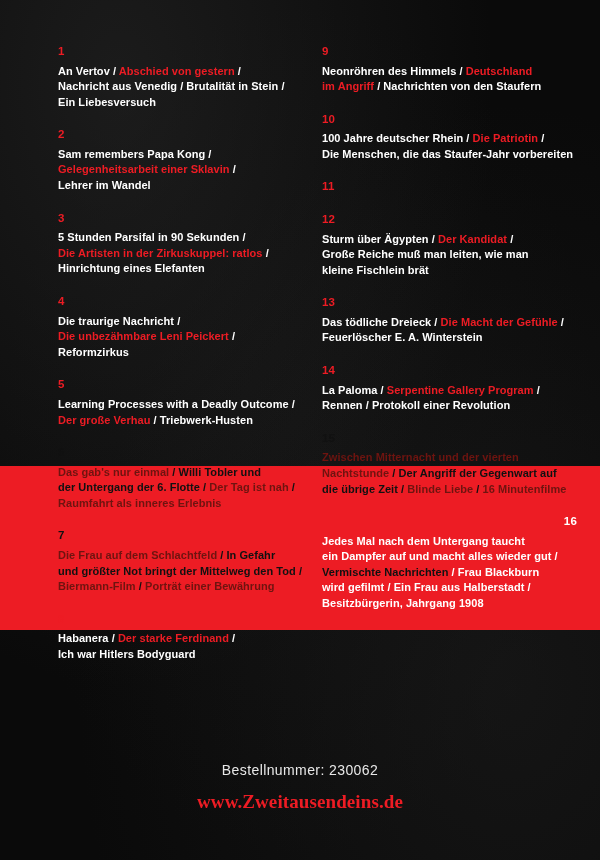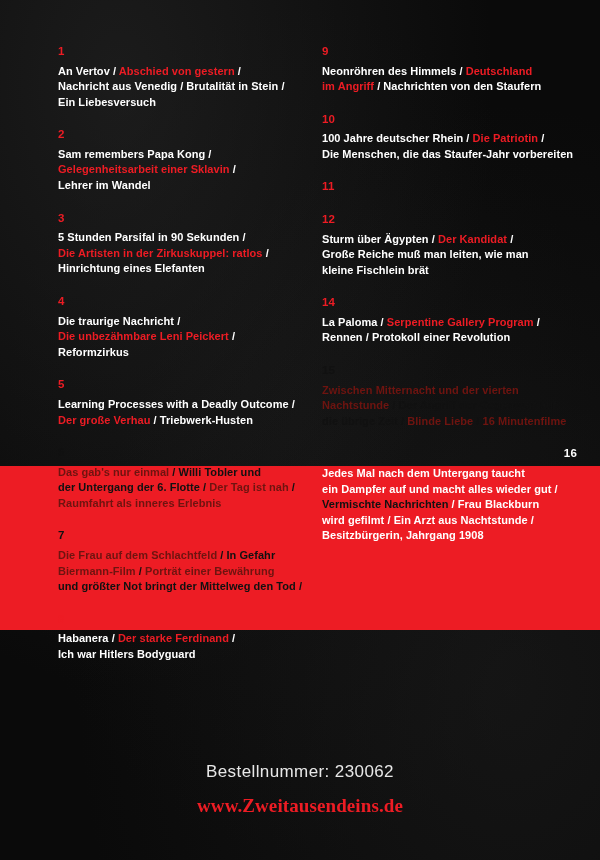--- a/index.html
+++ b/index.html
@@ -93,21 +93,21 @@
   #footer {
     position: absolute;
     left: 0;
     right: 0;
     top: 762px;
     text-align: center;
     z-index: 3;
   }
   #order-number {
     color: #e8e8e8;
-    font-size: 17px;
+    font-size: 14px;
     letter-spacing: 0.4px;
     margin-bottom: 13px;
   }
   #website {
     color: #ed1c24;
     font-size: 19px;
     font-weight: bold;
     letter-spacing: 0.1px;
     font-family: "Liberation Serif", serif;
   }
@@ -164,22 +164,22 @@
           <div class="titles">
             <div><span class="t-red">Das gab's nur einmal</span><span class="sep"> / </span><span class="t-white">Willi Tobler und</span></div>
             <div><span class="t-white">der Untergang der 6. Flotte</span><span class="sep"> / </span><span class="t-red">Der Tag ist nah</span><span class="sep"> /</span></div>
             <div><span class="t-red">Raumfahrt als inneres Erlebnis</span></div>
           </div>
         </div>
         <div class="entry on-red">
           <div class="num">7</div>
           <div class="titles">
             <div><span class="t-red">Die Frau auf dem Schlachtfeld</span><span class="sep"> / </span><span class="t-white">In Gefahr</span></div>
+            <div><span class="t-white">und größter Not bringt der Mittelweg den Tod</span><span class="sep"> /</span></div>
             <div><span class="t-red">Biermann-Film</span><span class="sep"> / </span><span class="t-red">Porträt einer Bewährung</span></div>
-            <div><span class="t-white">und größter Not bringt der Mittelweg den Tod</span><span class="sep"> /</span></div>
           </div>
         </div>
         <div class="entry">
           <div class="num">8</div>
           <div class="titles">
             <div><span class="t-white">Habanera</span><span class="sep"> / </span><span class="t-red">Der starke Ferdinand</span><span class="sep"> /</span></div>
             <div><span class="t-white">Ich war Hitlers Bodyguard</span></div>
           </div>
         </div>
       </div>
@@ -203,41 +203,48 @@
         </div>
         <div class="entry">
           <div class="num">12</div>
           <div class="titles">
             <div><span class="t-white">Sturm über Ägypten</span><span class="sep"> / </span><span class="t-red">Der Kandidat</span><span class="sep"> /</span></div>
             <div><span class="t-white">Große Reiche muß man leiten, wie man</span></div>
             <div><span class="t-white">kleine Fischlein brät</span></div>
           </div>
         </div>
         <div class="entry">
+          <div class="num">13</div>
+          <div class="titles">
+            <div><span class="t-white">Das tödliche Dreieck</span><span class="sep"> / </span><span class="t-red">Die Macht der Gefühle</span><span class="sep"> /</span></div>
+            <div><span class="t-white">Feuerlöscher E. A. Winterstein</span></div>
+          </div>
+        </div>
+        <div class="entry">
           <div class="num">14</div>
           <div class="titles">
             <div><span class="t-white">La Paloma</span><span class="sep"> / </span><span class="t-red">Serpentine Gallery Program</span><span class="sep"> /</span></div>
             <div><span class="t-white">Rennen</span><span class="sep"> / </span><span class="t-white">Protokoll einer Revolution</span></div>
           </div>
         </div>
         <div class="entry on-red">
           <div class="num">15</div>
           <div class="titles">
             <div><span class="t-red">Zwischen Mitternacht und der vierten</span></div>
             <div><span class="t-red">Nachtstunde</span><span class="sep"> / </span><span class="t-white">Der Angriff der Gegenwart auf</span></div>
             <div><span class="t-white">die übrige Zeit</span><span class="sep"> / </span><span class="t-red">Blinde Liebe</span><span class="sep"> / </span><span class="t-red">16 Minutenfilme</span></div>
           </div>
         </div>
         <div class="entry over-red">
           <div class="num">16</div>
           <div class="titles">
             <div><span class="t-white">Jedes Mal nach dem Untergang taucht</span></div>
             <div><span class="t-white">ein Dampfer auf und macht alles wieder gut</span><span class="sep"> /</span></div>
             <div><span class="t-red">Vermischte Nachrichten</span><span class="sep"> / </span><span class="t-white">Frau Blackburn</span></div>
-            <div><span class="t-white">wird gefilmt</span><span class="sep"> / </span><span class="t-white">Ein Arzt aus Nachtstunde</span><span class="sep"> /</span></div>
+            <div><span class="t-white">wird gefilmt</span><span class="sep"> / </span><span class="t-white">Ein Frau aus Halberstadt</span><span class="sep"> /</span></div>
             <div><span class="t-white">Besitzbürgerin, Jahrgang 1908</span></div>
           </div>
         </div>
       </div>
   </div>
 
   <div id="footer">
     <div id="order-number">Bestellnummer:  230062</div>
     <div id="website">www.Zweitausendeins.de</div>
   </div>

